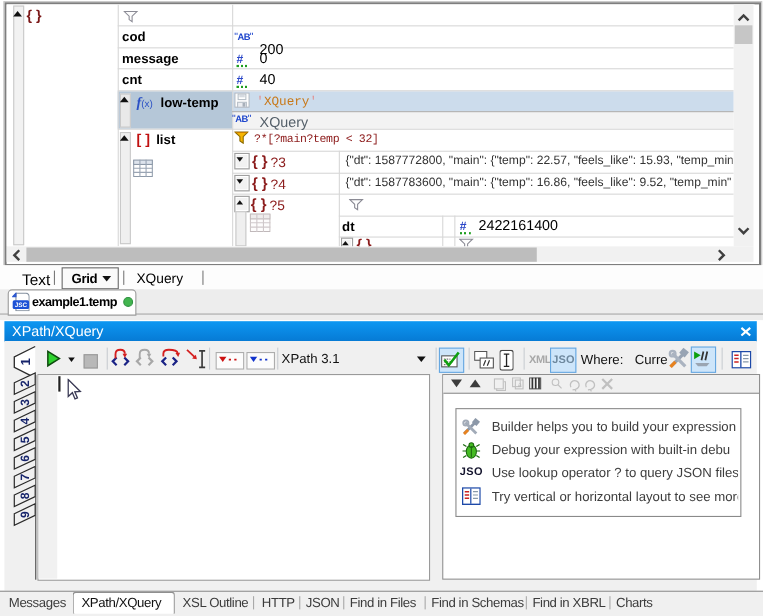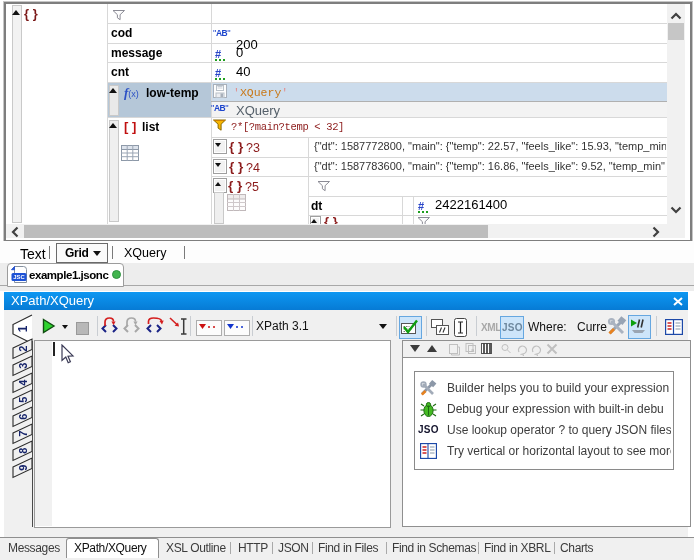--- a/index.html
+++ b/index.html
@@ -174,21 +174,21 @@
 
 <div class="abs" style="left:0;top:263px;width:694px;height:28px;background:#ededed;"></div>
 <div class="abs" style="left:0;top:285px;width:694px;height:1px;background:#a8a8a8;"></div>
 <div class="abs" style="left:7px;top:263px;width:115px;height:22px;background:#fff;border:1px solid #9c9c9c;border-radius:4px 4px 0 0;"></div>
 <svg class="abs" style="left:11px;top:266px;" width="16" height="17">
     <path d="M3.5 0.5h9a3 3 0 0 1 3 3v13h-12z" fill="#fff" stroke="#84909f"></path>
     <path d="M3.5 0.5v3.2h-3z" fill="#2c57cf" stroke="#2c57cf"></path>
     <rect x="0.5" y="7" width="15" height="8" rx="1.5" fill="#1d52d6"></rect>
     <text x="8" y="13.3" font-size="5.8" font-weight="bold" fill="#fff" text-anchor="middle" font-family="Liberation Sans">JSC</text>
   </svg>
-<div class="abs" style="left:29px;top:269px;font-size:11.5px;font-weight:bold;letter-spacing:-0.45px;">example1.jsonc</div>
+<div class="abs" style="left:29px;top:269px;font-size:11.5px;font-weight:bold;letter-spacing:-0.45px;">example1.temp</div>
 <div class="abs" style="left:112px;top:270px;width:7px;height:7px;border-radius:50%;background:#42b54f;border:1px solid #2f9240;"></div>
 
 <div class="abs" style="left:4px;top:292px;width:684px;height:19px;background:linear-gradient(#0d97f2,#0679d3);"></div>
 <div class="abs" style="left:11px;top:293px;font-size:13px;color:#fff;">XPath/XQuery</div>
 <svg class="abs" style="left:673px;top:297px;" width="10" height="9">
     <path d="M1 1l8 7M9 1l-8 7" stroke="#fff" stroke-width="2"></path>
   </svg>
 
 <div class="abs" style="left:4px;top:310px;width:684px;height:227px;background:#f0f0f0;"></div>
 

